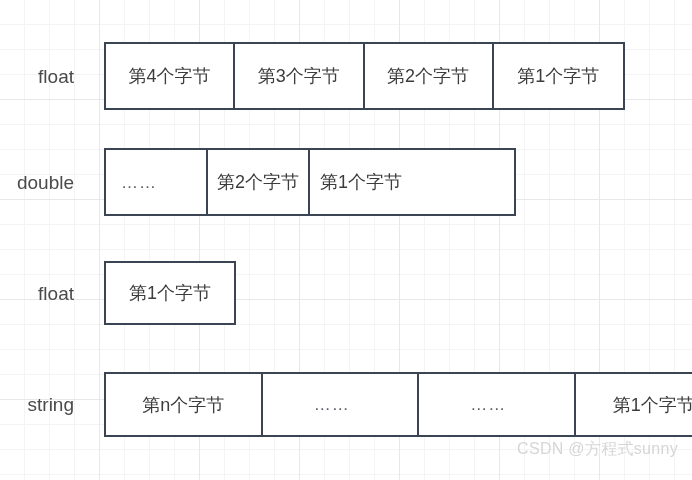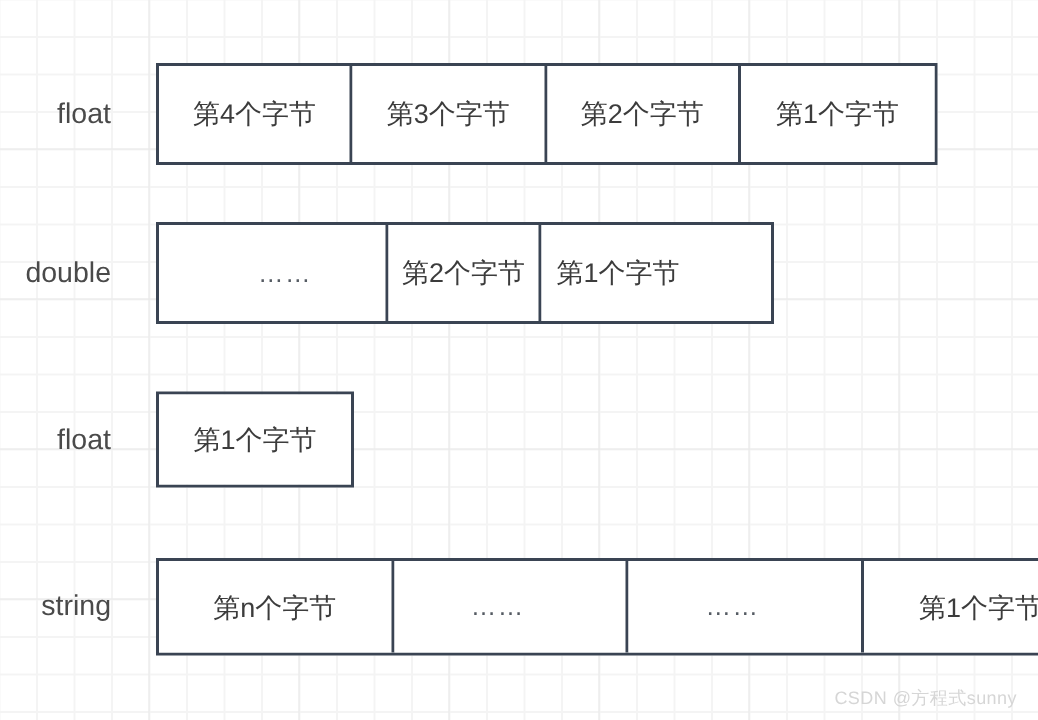--- a/index.html
+++ b/index.html
@@ -46,21 +46,20 @@
     color: #4a4a4a;
     font-size: 19px;
     line-height: 1;
   }
 
   .byte-table {
     display: flex;
     border: 2.5px solid #3a4453;
     background: #ffffff;
     box-sizing: border-box;
-    justify-content: center;
   }
 
   .byte-cell {
     display: flex;
     align-items: center;
     justify-content: center;
     box-sizing: border-box;
     border-right: 2.5px solid #3a4453;
     color: #3c3c3c;
     font-size: 18px;
@@ -92,22 +91,22 @@
   #row-string .byte-cell { width: 25%; }
   #row-char .byte-cell   { width: 100%; }
 
   
   #row-double .byte-cell.ellipsis { justify-content: center; padding-right: 34px; }
   #row-string .byte-cell.ellipsis { justify-content: center; padding-right: 16px; }
 
   #watermark {
     position: absolute;
     right: 14px;
-    bottom: 6px;
-    font-size: 12px;
+    bottom: 20px;
+    font-size: 16px;
     color: #d6d6d6;
     white-space: nowrap;
     letter-spacing: 0.3px;
   }
 </style>
 </head>
 <body>
 
 <div id="canvas">
 

